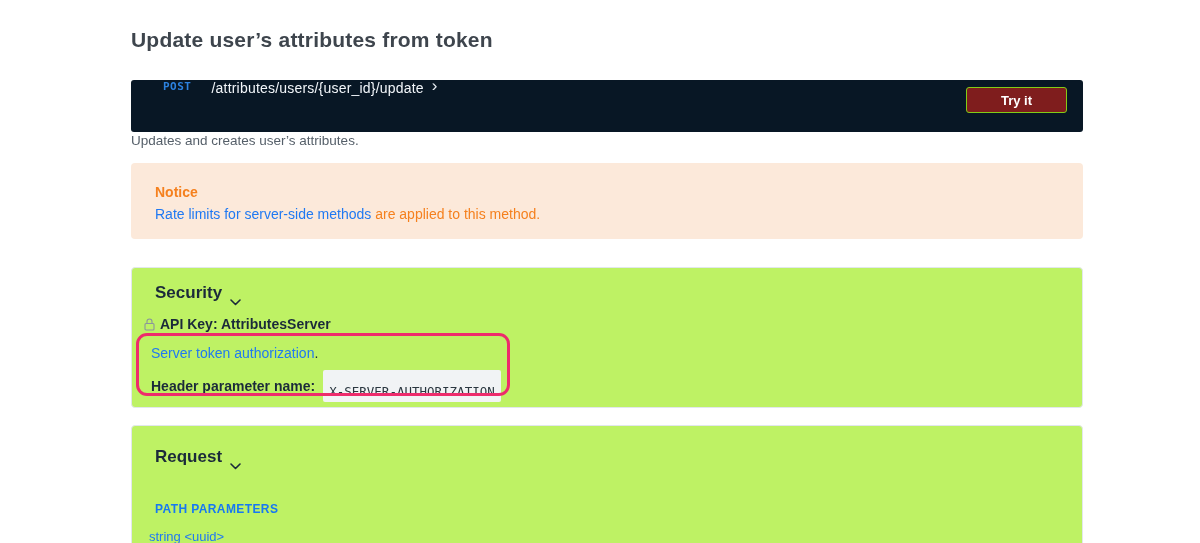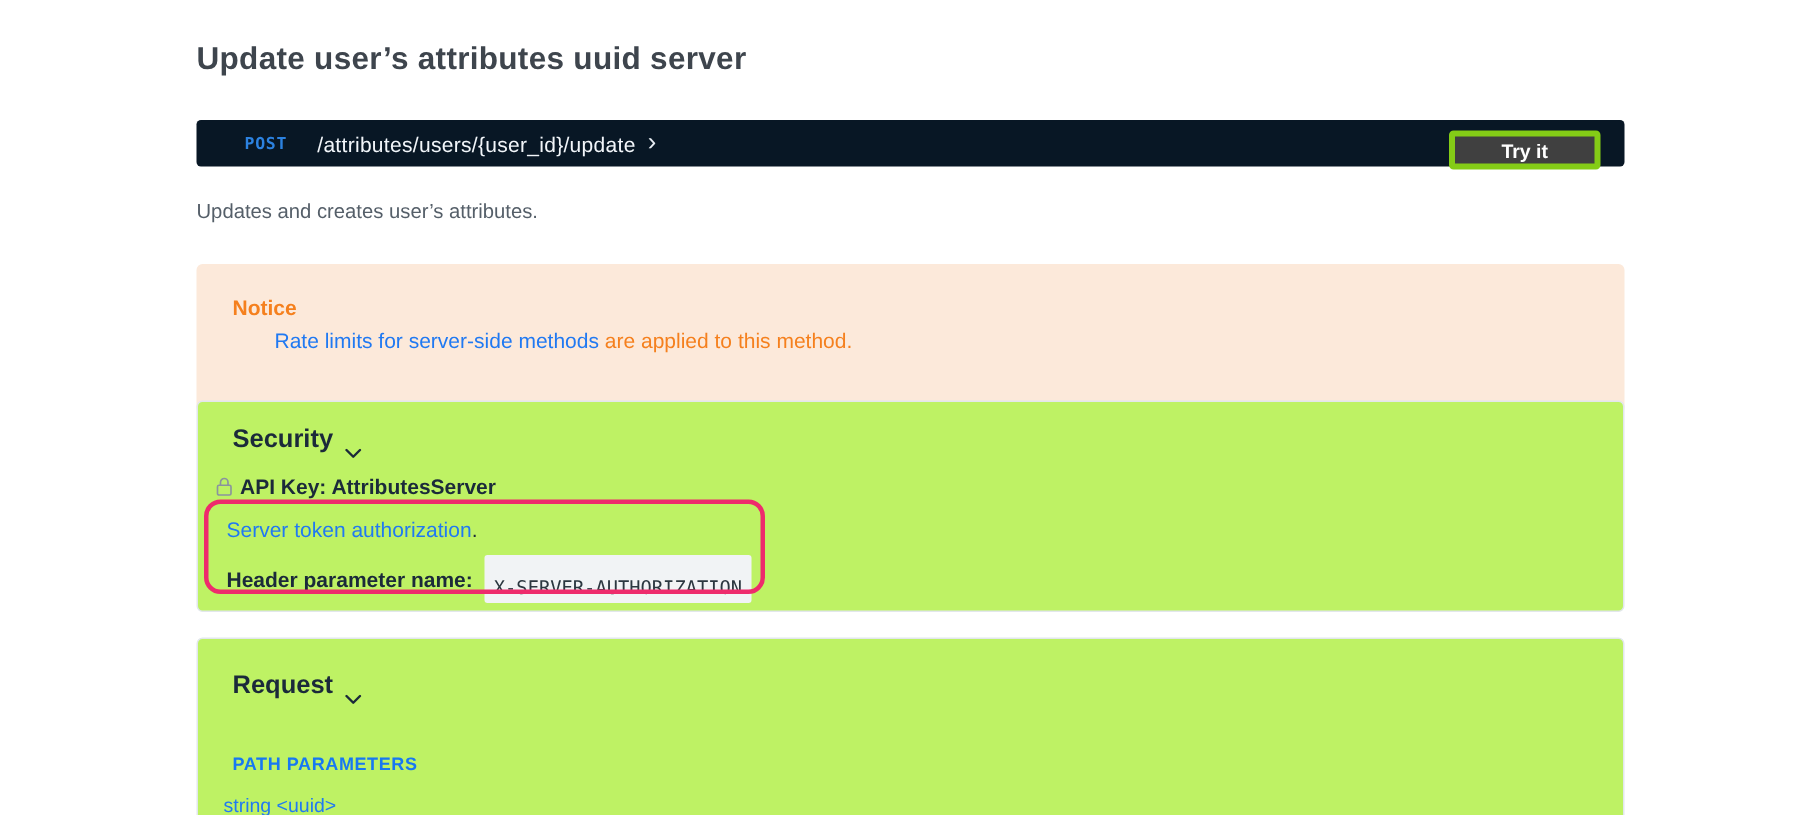--- a/index.html
+++ b/index.html
@@ -3,36 +3,36 @@
 <meta charset="utf-8">
 <style>
   * { margin:0; padding:0; box-sizing:border-box; }
   html,body { width:1200px; height:543px; overflow:hidden; background:#ffffff;
     font-family:"Liberation Sans", sans-serif; }
   .content { position:absolute; left:131px; top:0; width:952px; height:543px; }
 
   .page-title { position:absolute; top:28px; left:0; font-size:21px; font-weight:700;
     color:#3e454d; letter-spacing:0.2px; }
 
-  .method-bar { position:absolute; top:80px; left:0; width:952px; height:31px;
-    background:#081725; border-radius:3px; display:flex; align-items:center; cursor:pointer; }
+  .method-bar { position:absolute; top:80px; left:0; width:952px; height:52px;
+    background:#081725; border-radius:3px; display:flex; align-items:flex-start; cursor:pointer; }
   .method-label { font-family:"DejaVu Sans Mono", monospace; font-size:11px; font-weight:700;
     color:#2c82e0; margin-left:32px; letter-spacing:0.5px; }
   .method-path { color:#f2f6fa; font-size:14px; margin-left:20px; letter-spacing:0.2px; }
   .path-chevron { color:#e7edf3; font-size:17px; margin-left:8px; line-height:14px; position:relative; top:-1px; }
   .try-it-btn { position:absolute; right:16px; top:7px; width:101px; height:26px;
-    background:#404040; border:4px solid #84cc16; border-radius:3px; color:#ffffff;
+    background:#7f1d1d; border:1px solid #84cc16; border-radius:3px; color:#ffffff;
     font-size:13px; font-weight:700; font-family:"Liberation Sans", sans-serif; cursor:pointer; }
 
   .endpoint-desc { position:absolute; top:133px; left:0; font-size:13.5px; color:#555f69; }
 
-  .notice-box { position:absolute; top:176px; left:0; width:952px; height:100px;
+  .notice-box { position:absolute; top:163px; left:0; width:952px; height:76px;
     background:#fce9da; border-radius:4px; padding:21px 24px; }
   .notice-title { font-size:14px; font-weight:700; color:#f5801e; margin-bottom:6px; }
-  .notice-body { font-size:14px; color:#f5801e;margin-left:28px; }
+  .notice-body { font-size:14px; color:#f5801e; }
   .notice-link { color:#2079f2; text-decoration:none; cursor:pointer; }
 
   .card { position:absolute; left:0; width:952px; background:#bef264;
     border:1px solid #e2e7ec; border-radius:4px; }
   .card-security { top:267px; height:141px; }
   .card-request  { top:425px; height:260px; }
 
   .card-heading { position:absolute; left:23px; display:flex; align-items:center; gap:8px;
     font-size:17px; font-weight:700; color:#1b2a3a; cursor:pointer; }
   .chev { width:11px; height:7px; display:inline-block; margin-top:3px; }
@@ -61,21 +61,21 @@
   .param-name-cell { width:278px; color:#2b3740; display:flex; align-items:flex-start; }
   .tree-tick { display:inline-block; width:9px; height:9px; border-left:1px solid #dde3e8;
     border-bottom:1px solid #dde3e8; margin-right:6px; margin-top:0px; }
   .param-type { color:#2079f2; }
 </style>
 </head>
 <body>
 
 <div class="content">
 
-  <h1 class="page-title">Update user’s attributes uuid server</h1>
+  <h1 class="page-title">Update user’s attributes from token</h1>
 
   <div class="method-bar">
     <span class="method-label">POST</span>
     <span class="method-path">/attributes/users/{user_id}/update</span>
     <span class="path-chevron">›</span>
     <button class="try-it-btn">Try it</button>
   </div>
 
   <div class="endpoint-desc">Updates and creates user’s attributes.</div>
 

